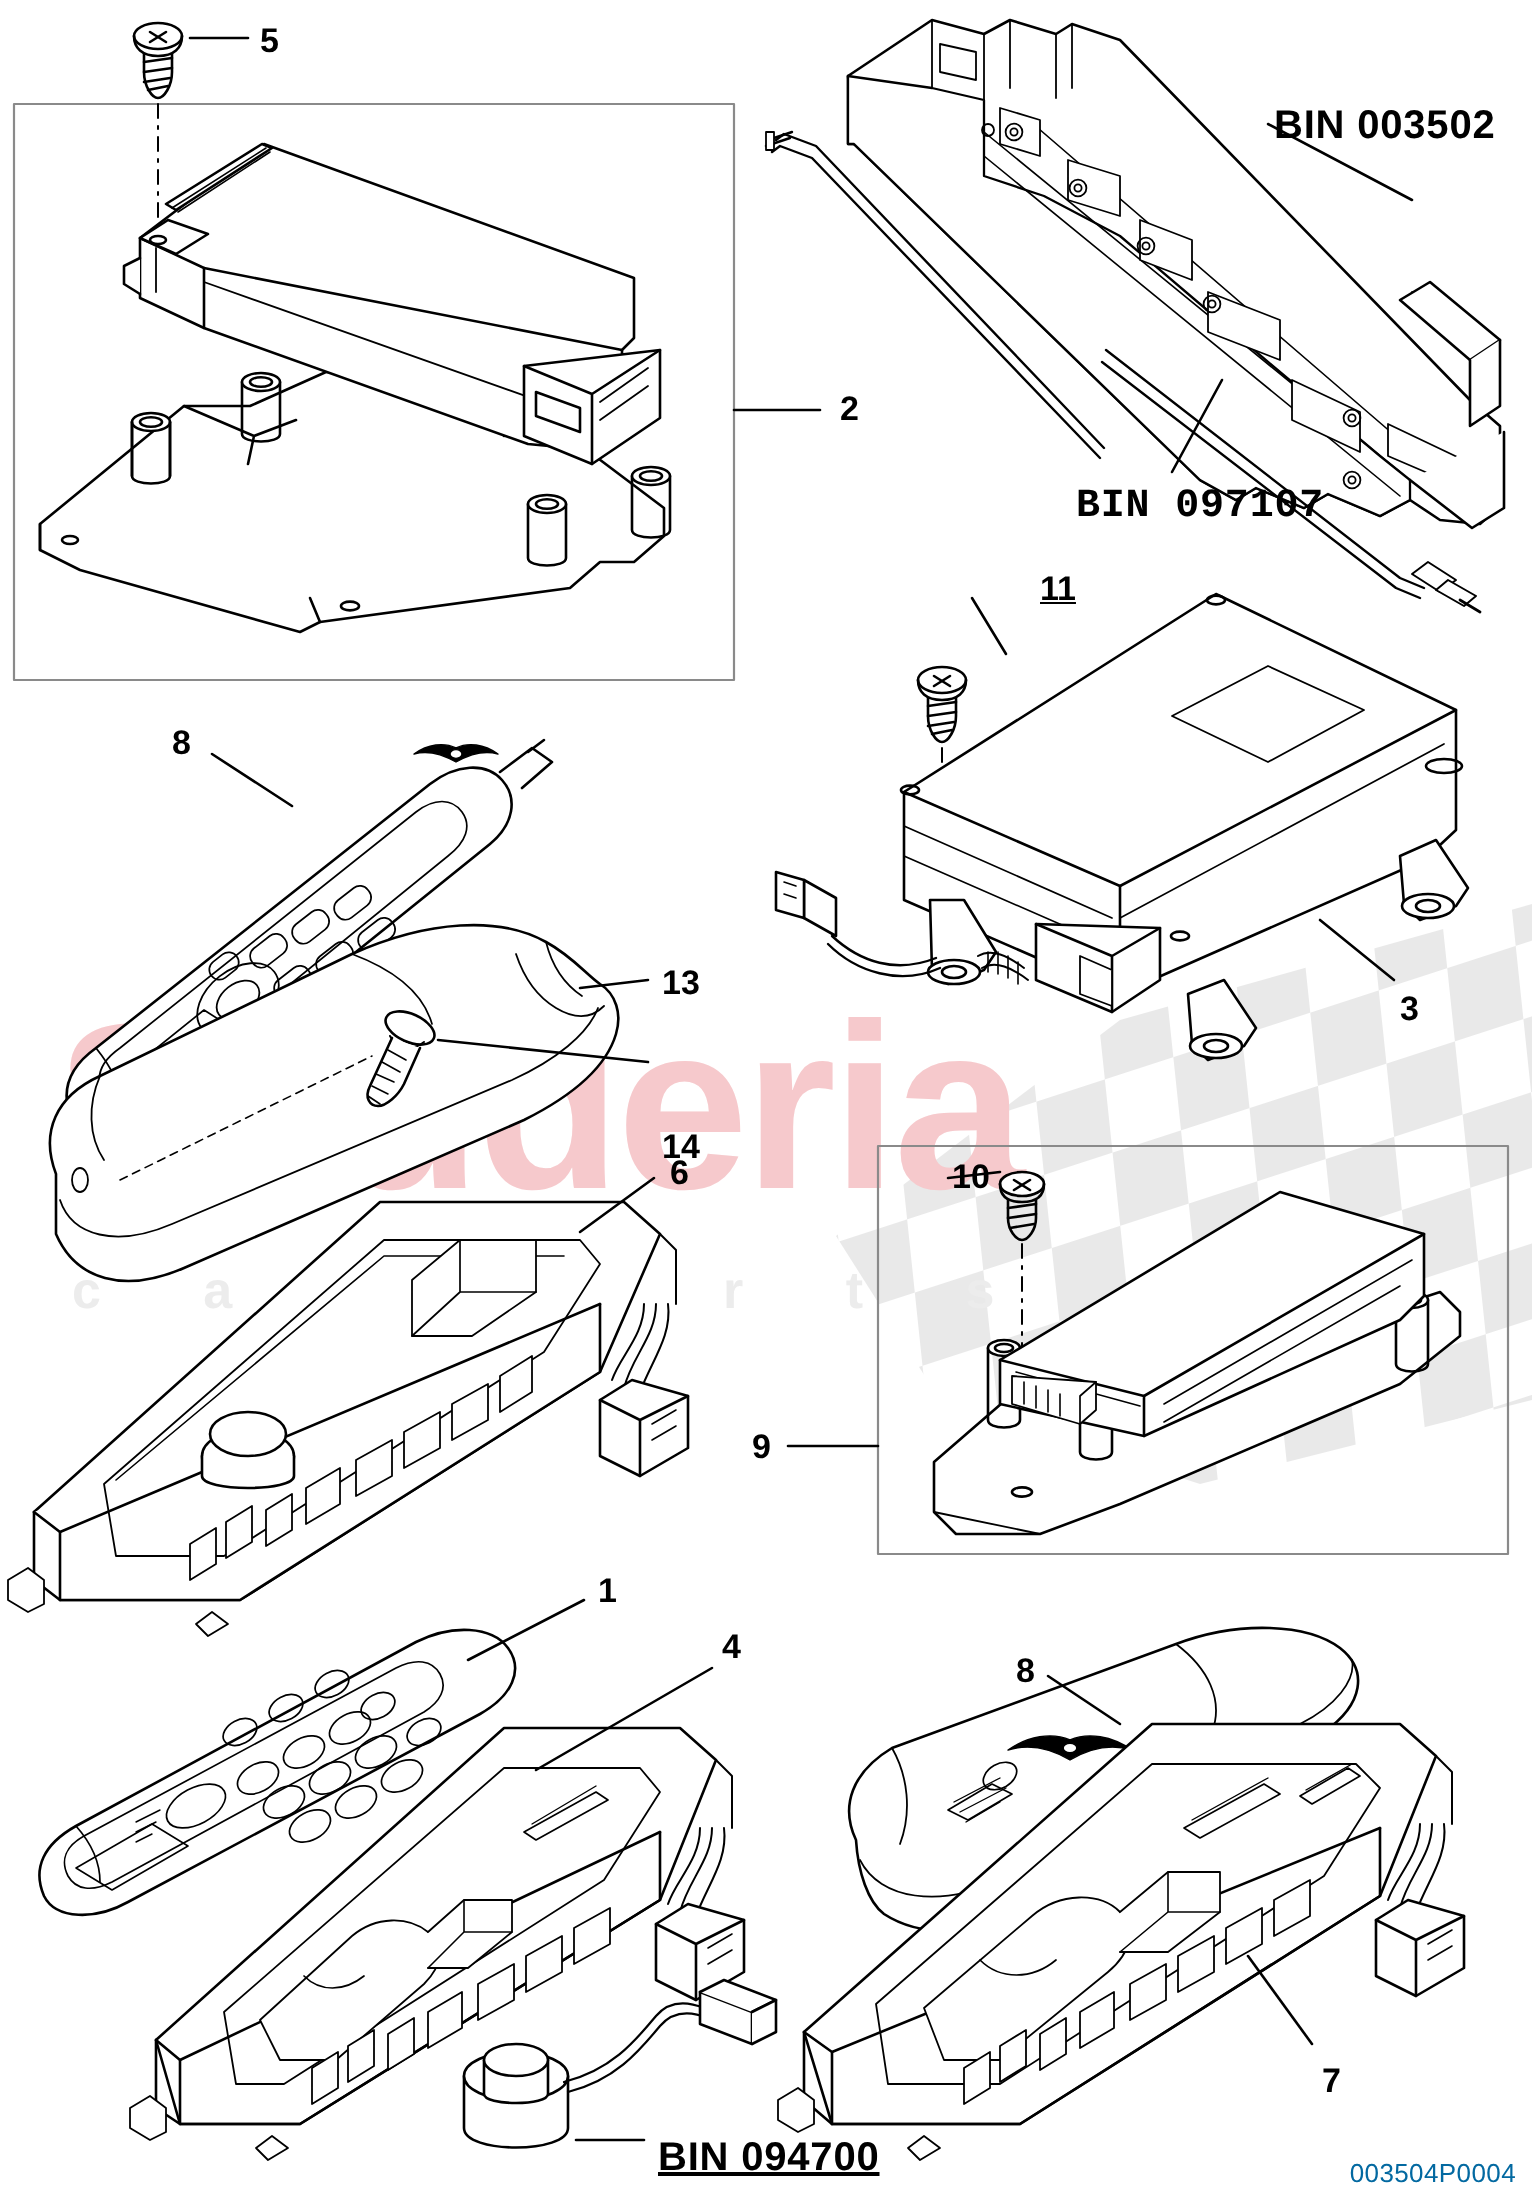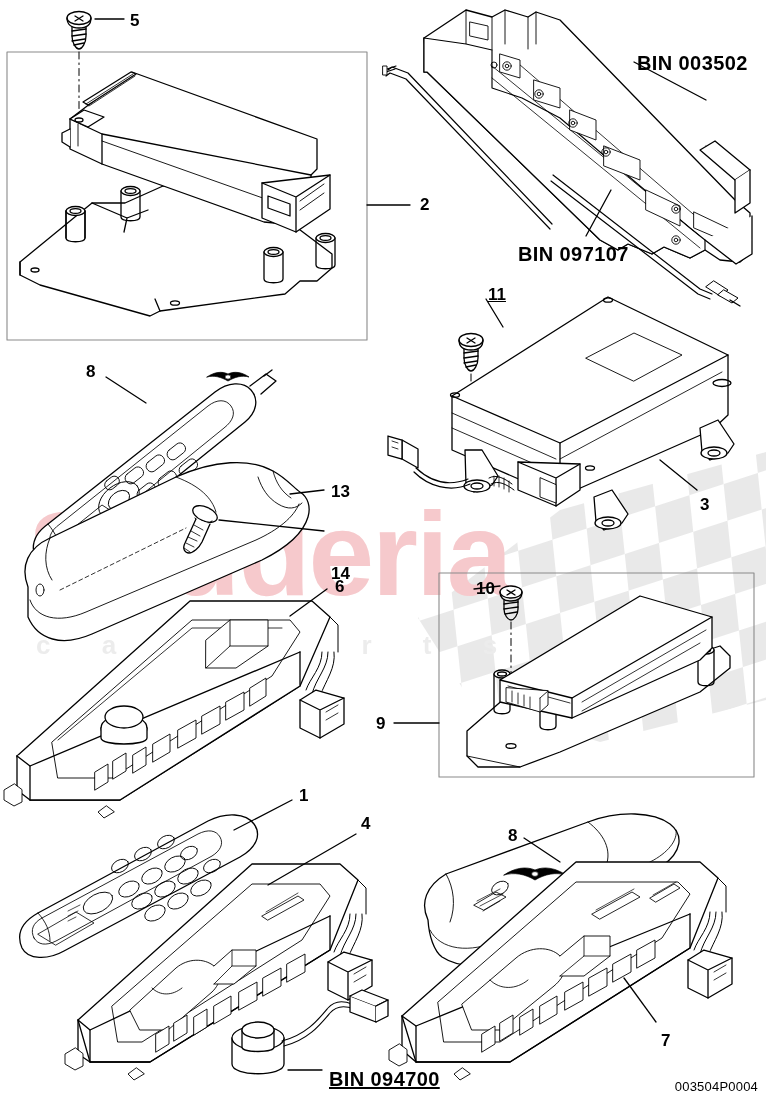--- a/index.html
+++ b/index.html
@@ -23,21 +23,21 @@
     line-height:1;
     white-space:nowrap;
     z-index:4;
   }
   .callout.bin{font-size:20px;letter-spacing:0.4px;}
   .partno{
     position:absolute;
     right:8px;bottom:6px;
     font-family:"Liberation Sans", sans-serif;
     font-size:13px;
-    color:#000000;
+    color:#0369a1;
     letter-spacing:0.2px;
     z-index:4;
   }
   .wm-text{
     position:absolute;
     font-family:"Liberation Sans", sans-serif;
     font-weight:bold;
     z-index:1;
     pointer-events:none;
     user-select:none;
@@ -580,22 +580,22 @@
         <path d="M714,972 L726,965 M714,980 L726,973" stroke-width="0.8"></path>
       </g>
       <line x1="624" y1="978" x2="656" y2="1022"></line>
 
     </g>
   </svg>
 
   <div class="callout" style="left:130px;top:12px;">5</div>
   <div class="callout" style="left:420px;top:196px;">2</div>
   <div class="callout bin" style="left:637px;top:53px;">BIN 003502</div>
-  <div class="callout bin" style="left:518px;top:244px;">BIN 097107</div>
-  <div class="callout" style="left:488px;top:286px;text-decoration:underline;">11</div>
+  <div class="callout bin" style="left:538px;top:244px;font-family:Liberation Mono, monospace;">BIN 097107</div>
+  <div class="callout" style="left:520px;top:286px;text-decoration:underline;">11</div>
   <div class="callout" style="left:700px;top:496px;">3</div>
   <div class="callout" style="left:86px;top:363px;">8</div>
   <div class="callout" style="left:331px;top:483px;">13</div>
   <div class="callout" style="left:331px;top:525px;margin-top:40px;">14</div>
   <div class="callout" style="left:335px;top:578px;">6</div>
   <div class="callout" style="left:476px;top:580px;">10</div>
   <div class="callout" style="left:376px;top:715px;">9</div>
   <div class="callout" style="left:299px;top:787px;">1</div>
   <div class="callout" style="left:361px;top:815px;">4</div>
   <div class="callout" style="left:508px;top:827px;">8</div>

